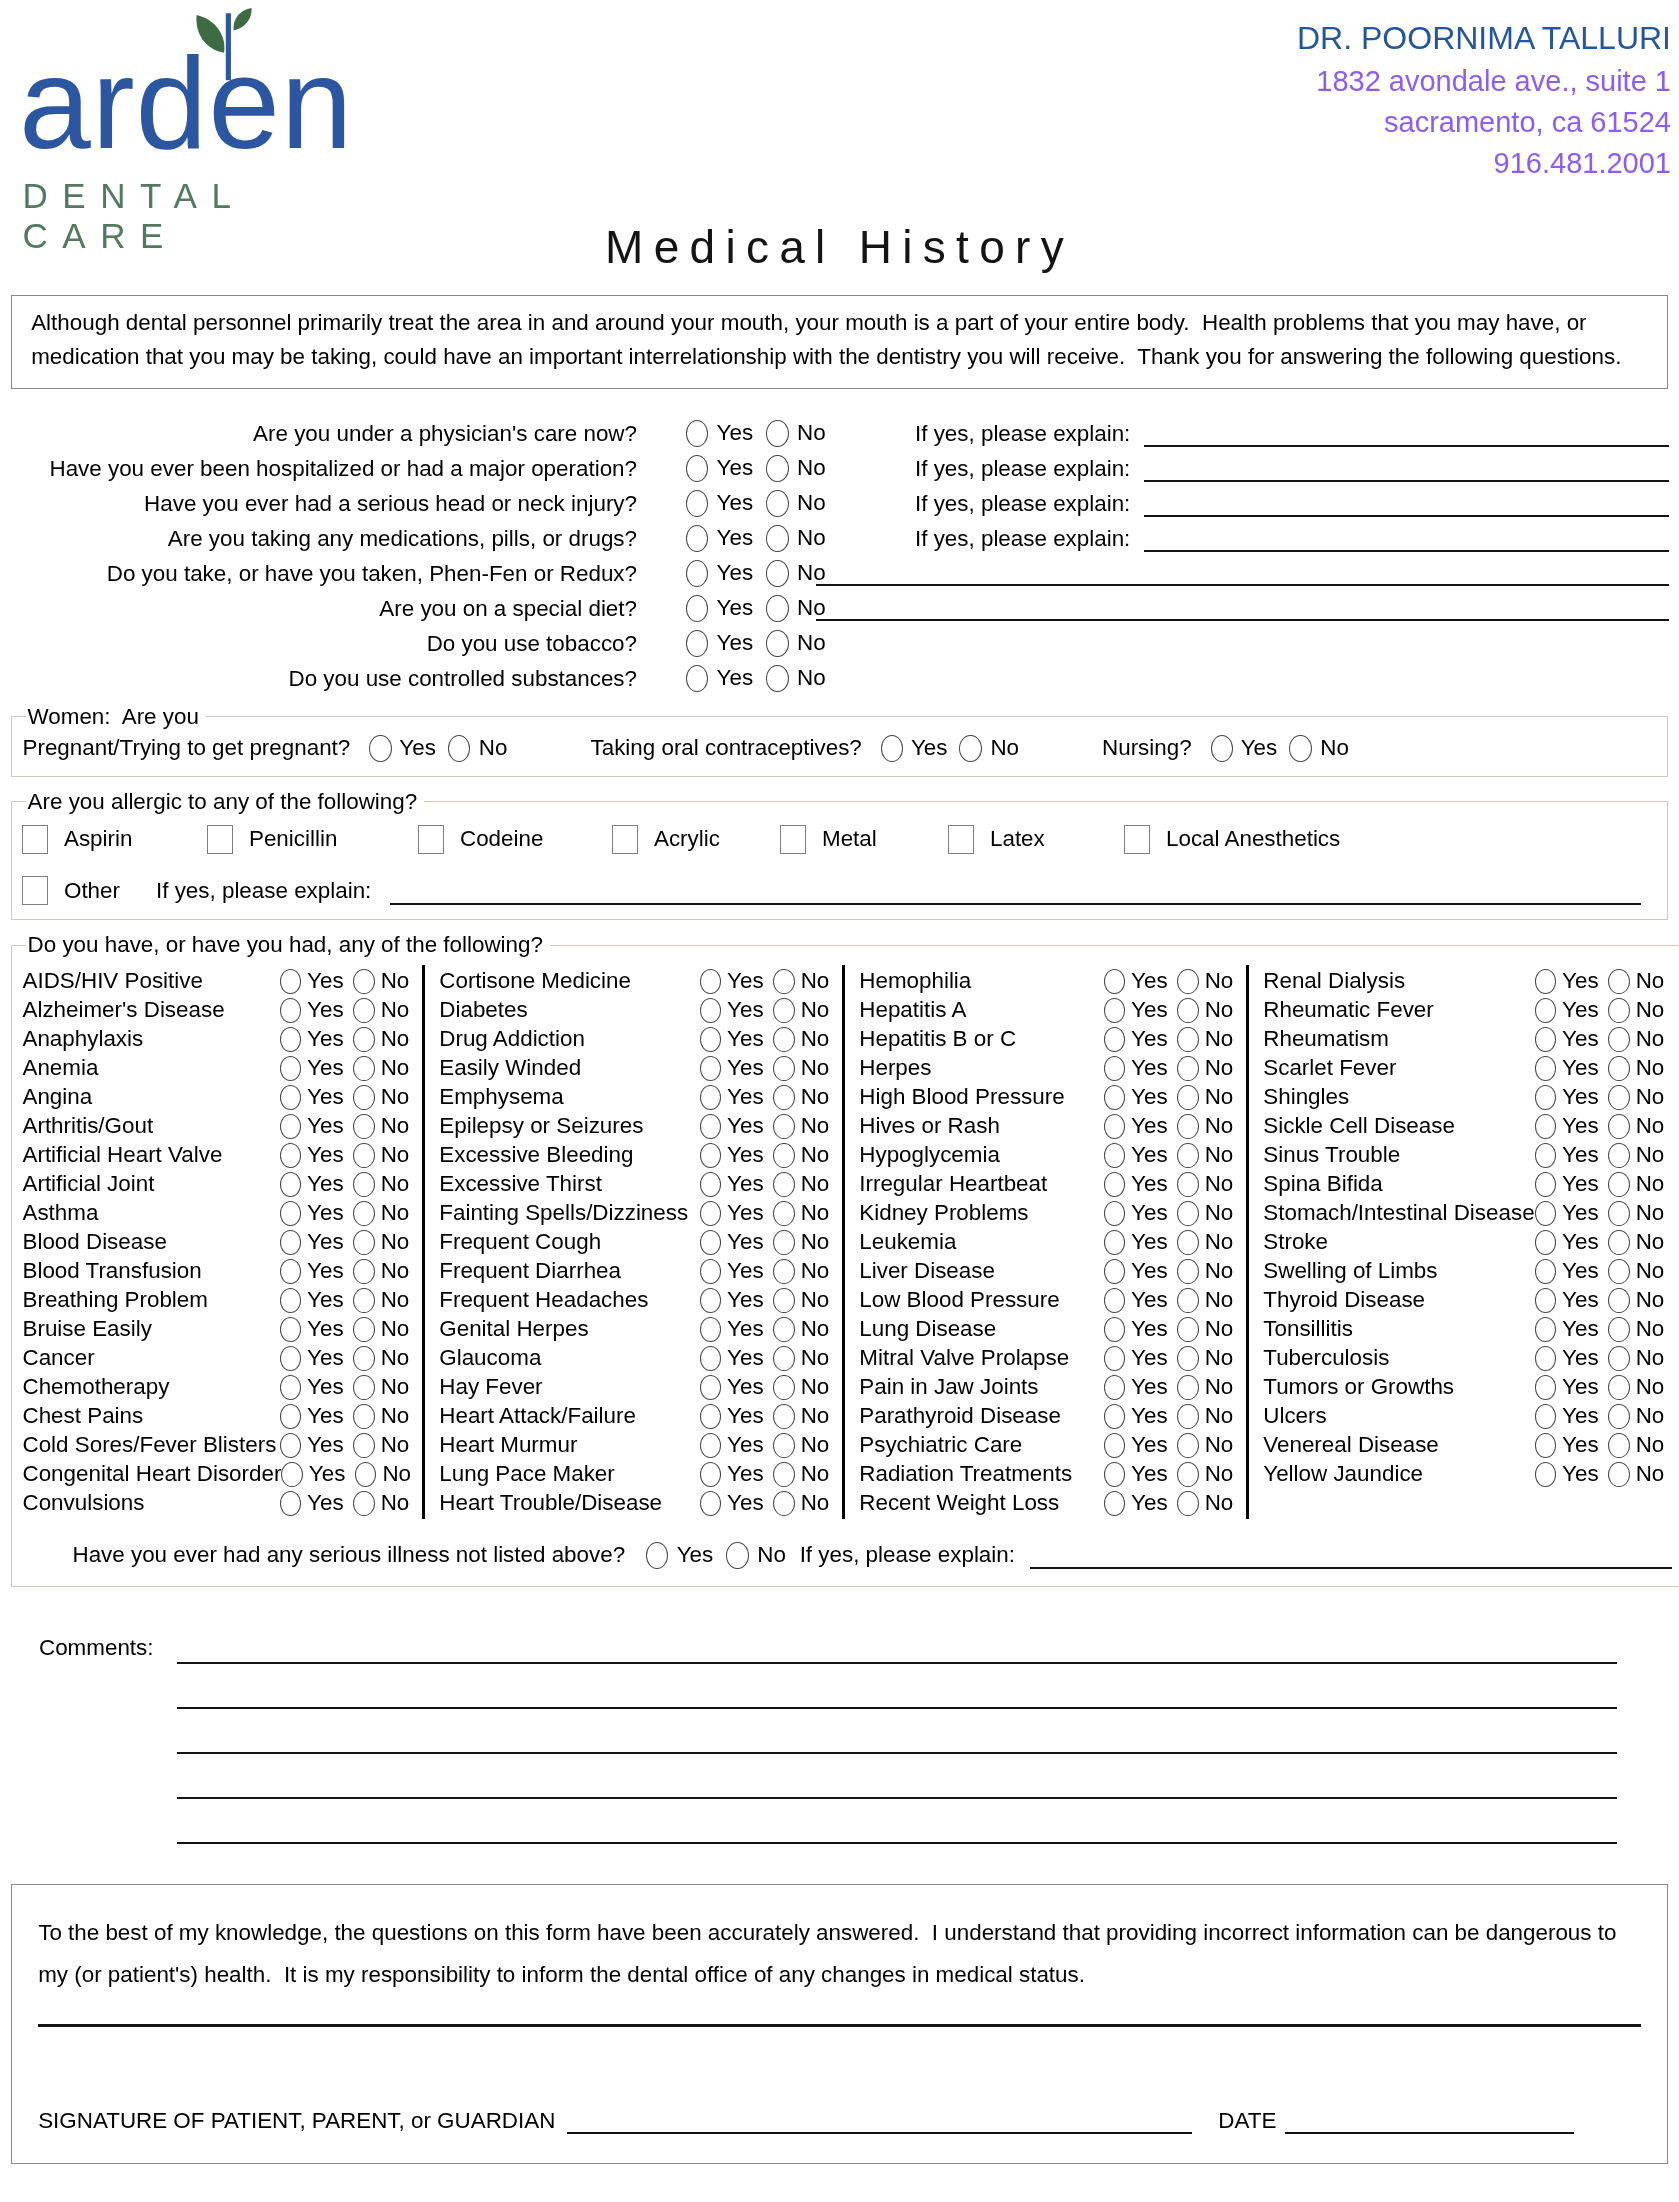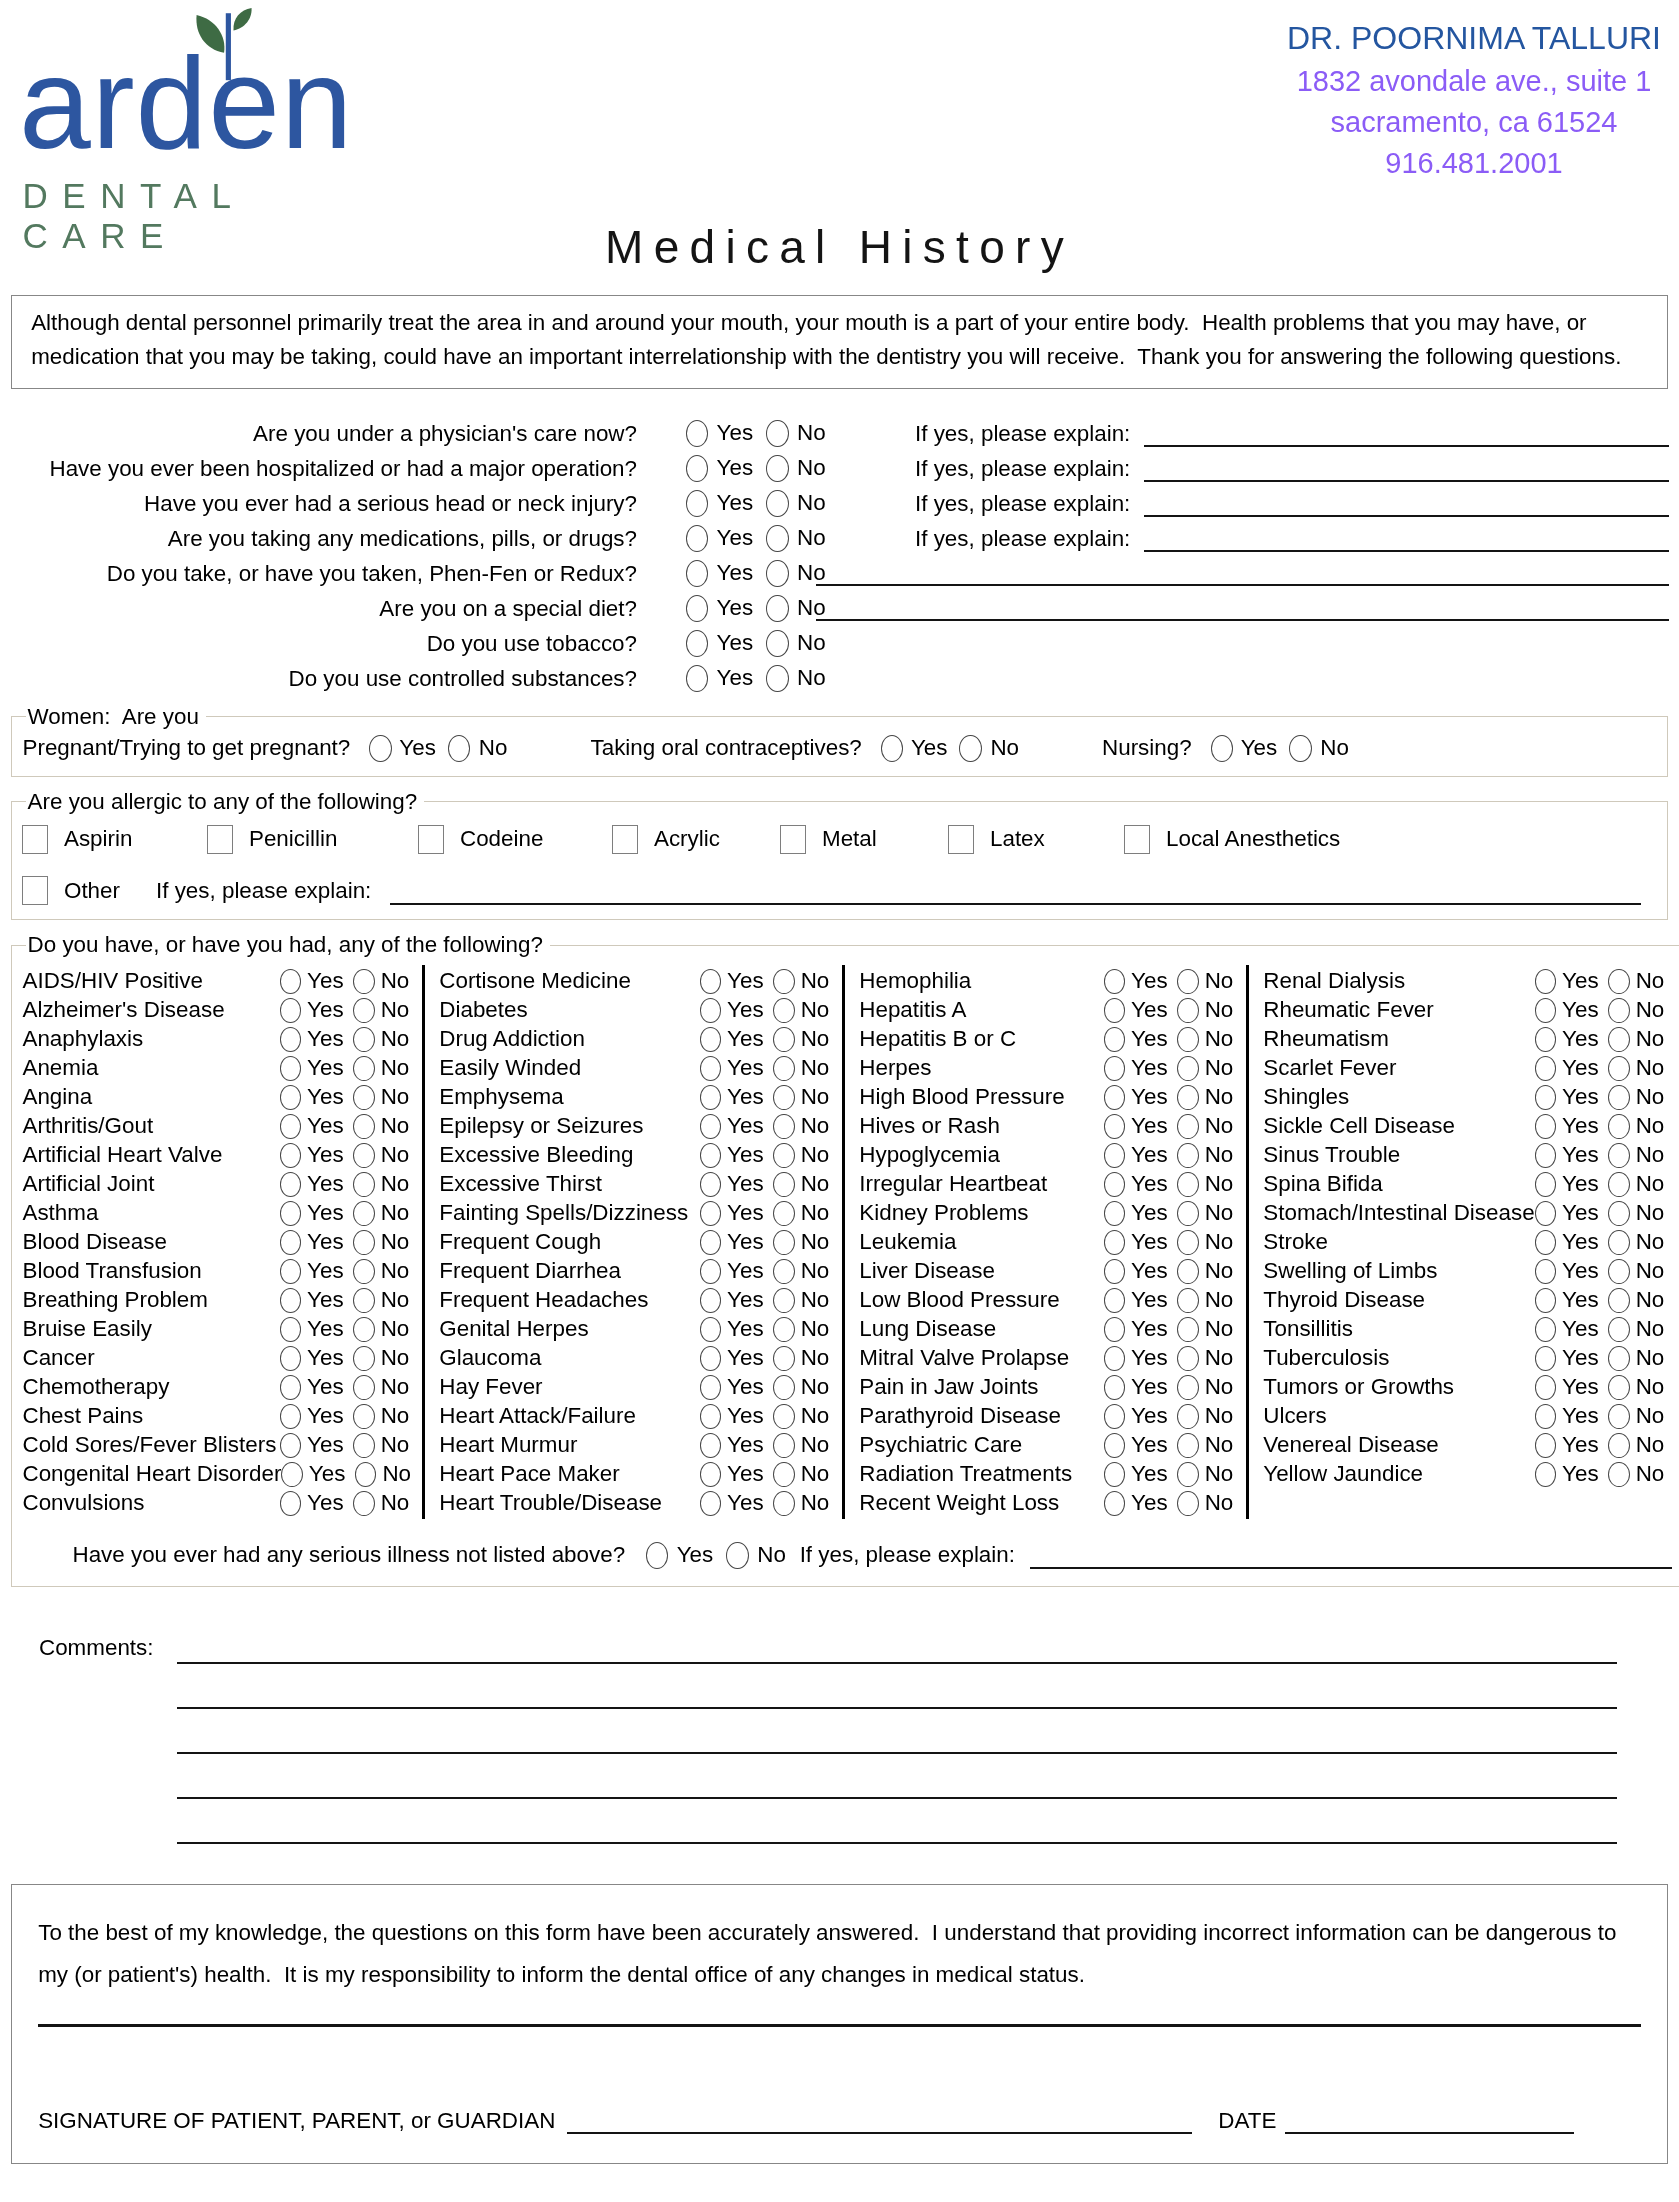--- a/index.html
+++ b/index.html
@@ -8,21 +8,21 @@
     width:1679px; height:2203px; background:#ffffff; color:#000;
     font-family:"Liberation Sans", sans-serif; font-size:22.4px;
     position:relative; overflow:hidden;
   }
   
   .header { position:relative; height:217px; }
   .logo { position:absolute; left:19px; top:8px; width:379px; }
   .leaf-svg { position:absolute; left:169px; top:0; }
   .logo-arden { display:block; margin-top:27.5px; font-size:129px; line-height:1.05; letter-spacing:0.9px; color:#2d56a0; }
   .logo-tag { display:block; margin-top:5.2px; margin-left:3.4px; font-size:35px; letter-spacing:14.6px; color:#53795f; }
-  .doc { position:absolute; right:18px; top:15.5px; text-align:center; line-height:1.42; }
+  .doc { position:absolute; right:8px; top:15.5px; text-align:right; line-height:1.42; }
   .doc-name { font-size:32px; color:#2456a0; }
   .doc-line { font-size:29px; color:#8b5cf6; }
   
   .page-title { text-align:center; font-size:46px; letter-spacing:10.3px; color:#141414; margin:3.4px 0 20.6px; font-weight:normal; }
   
   .intro-box { margin:0 11.2px; border:1.7px solid #878787; padding:10.3px 19px 13.8px; line-height:1.52; }
   
   .questions { margin:22.4px 0 5.2px; }
   .q-row { position:relative; display:flex; align-items:flex-end; height:35px;gap:40px; }
   .q-text { width:637px; flex-shrink:0; text-align:right; white-space:nowrap; }
@@ -608,21 +608,21 @@
         <div class="cond-row">
           <span class="cond-label">Heart Murmur</span>
           <span class="yn yn-cond">
             <span class="radio radio-sm"></span>
             <span class="lbl-yes">Yes</span>
             <span class="radio radio-sm"></span>
             <span class="lbl-no">No</span>
           </span>
         </div>
         <div class="cond-row">
-          <span class="cond-label">Heart Pace Maker</span>
+          <span class="cond-label">Lung Pace Maker</span>
           <span class="yn yn-cond">
             <span class="radio radio-sm"></span>
             <span class="lbl-yes">Yes</span>
             <span class="radio radio-sm"></span>
             <span class="lbl-no">No</span>
           </span>
         </div>
         <div class="cond-row">
           <span class="cond-label">Heart Trouble/Disease</span>
           <span class="yn yn-cond">

